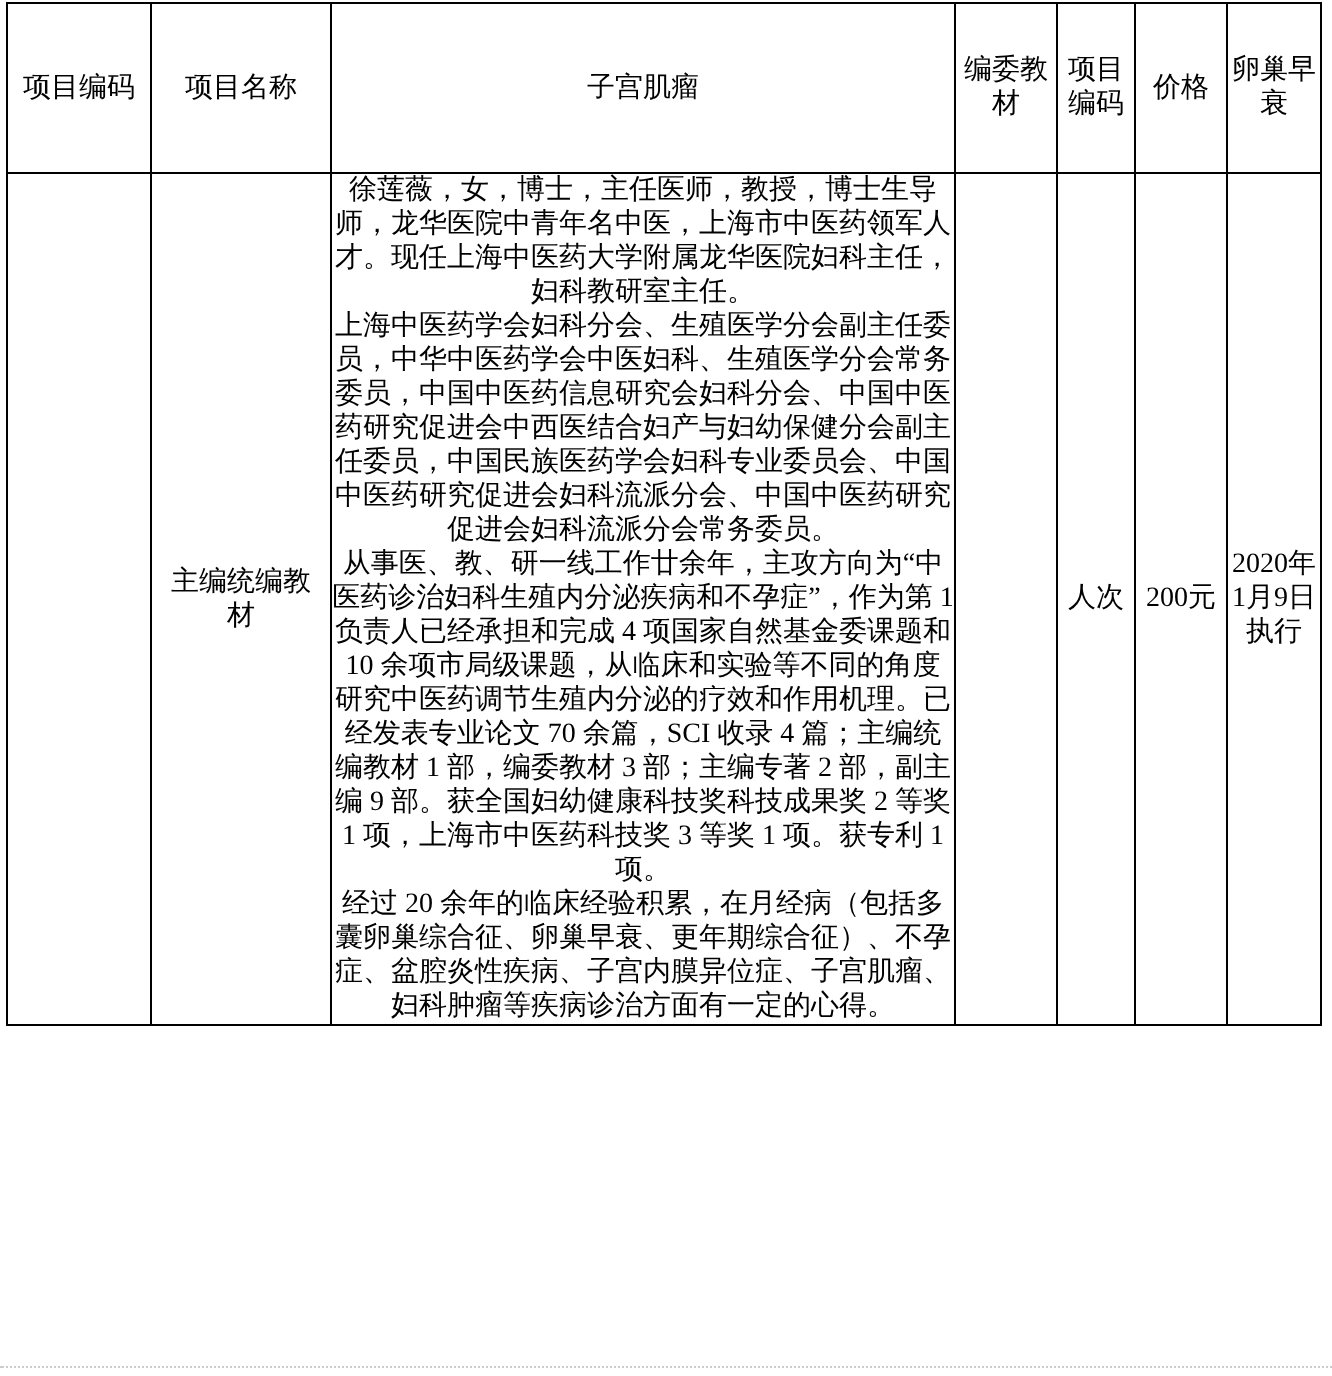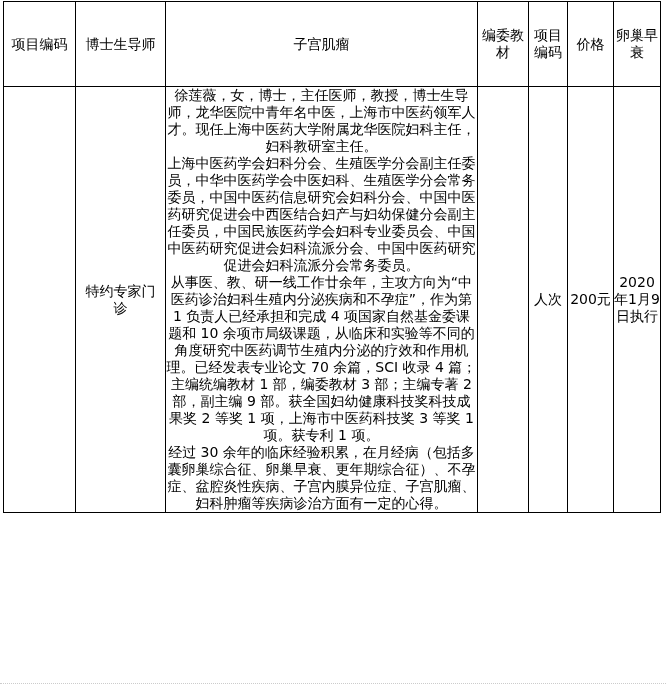--- a/index.html
+++ b/index.html
@@ -1,19 +1,19 @@
 <!DOCTYPE html>
 <html><head>
 <meta charset="utf-8">
 <style>
   html, body { margin: 0; padding: 0; background: #ffffff; }
   body { width: 666px; height: 688px; position: relative; overflow: hidden;
          font-family: "DejaVu Sans", sans-serif; color: #000; }
   table.fee-table { position: absolute; left: 3px; top: 1px; border-collapse: collapse;
-         table-layout: fixed; width: 658px; }
+         table-layout: fixed; width: 658px; font-family: Liberation Serif, serif; }
   table.fee-table td, table.fee-table th { border: 1.5px solid #000; padding: 0;
          font-weight: normal; font-size: 14px; line-height: 17px; vertical-align: middle; text-align: center; }
   th { height: 84px; }
   .c1 { width: 72px; } .c2 { width: 90px; } .c3 { width: 312px; }
   .c4 { width: 51px; } .c5 { width: 39px; } .c6 { width: 46px; } .c7 { width: 47px; }
   td.content { text-align: left; vertical-align: top; padding: 0 6px 18px 10px; font-size: 14px; line-height: 17px; }
   td.content p { margin: 0; }
   .narrow { padding: 0 4px; word-break: break-all; }
   .note-cell { text-align: left; padding-left: 6px; word-break: break-all; font-size: 13.5px; line-height: 17px; }
   .price-cell { text-align: left; padding-left: 6px; }
@@ -29,37 +29,37 @@
       <col class="c2">
       <col class="c3">
       <col class="c4">
       <col class="c5">
       <col class="c6">
       <col class="c7">
   </colgroup>
   <thead>
     <tr>
       <th class="hdr-narrow">项目编码</th>
-      <th>博士生导师</th>
+      <th>项目名称</th>
       <th>子宫肌瘤</th>
       <th class="hdr-narrow">编委教材</th>
       <th class="hdr-narrow">项目编码</th>
       <th>价格</th>
       <th class="hdr-narrow">卵巢早衰</th>
     </tr>
   </thead>
   <tbody>
     <tr>
       <td></td>
-      <td style="padding:0 8px;">特约专家门诊</td>
+      <td style="padding:0 8px;">主编统编教材</td>
       <td class="content">
         <p>徐莲薇，女，博士，主任医师，教授，博士生导师，龙华医院中青年名中医，上海市中医药领军人才。现任上海中医药大学附属龙华医院妇科主任，妇科教研室主任。</p>
         <p>上海中医药学会妇科分会、生殖医学分会副主任委员，中华中医药学会中医妇科、生殖医学分会常务委员，中国中医药信息研究会妇科分会、中国中医药研究促进会中西医结合妇产与妇幼保健分会副主任委员，中国民族医药学会妇科专业委员会、中国中医药研究促进会妇科流派分会、中国中医药研究促进会妇科流派分会常务委员。</p>
         <p>从事医、教、研一线工作廿余年，主攻方向为“中医药诊治妇科生殖内分泌疾病和不孕症”，作为第 1 负责人已经承担和完成 4 项国家自然基金委课题和 10 余项市局级课题，从临床和实验等不同的角度研究中医药调节生殖内分泌的疗效和作用机理。已经发表专业论文 70 余篇，SCI 收录 4 篇；主编统编教材 1 部，编委教材 3 部；主编专著 2 部，副主编 9 部。获全国妇幼健康科技奖科技成果奖 2 等奖 1 项，上海市中医药科技奖 3 等奖 1 项。获专利 1 项。</p>
-        <p>经过 30 余年的临床经验积累，在月经病（包括多囊卵巢综合征、卵巢早衰、更年期综合征）、不孕症、盆腔炎性疾病、子宫内膜异位症、子宫肌瘤、妇科肿瘤等疾病诊治方面有一定的心得。</p>
+        <p>经过 20 余年的临床经验积累，在月经病（包括多囊卵巢综合征、卵巢早衰、更年期综合征）、不孕症、盆腔炎性疾病、子宫内膜异位症、子宫肌瘤、妇科肿瘤等疾病诊治方面有一定的心得。</p>
       </td>
       <td></td>
       <td class="narrow unit-cell">人次</td>
       <td class="price-cell">200元</td>
       <td class="note-cell">2020年1月9日执行</td>
     </tr>
   </tbody>
 </table>
 <div class="dotted-bottom"></div>
 

